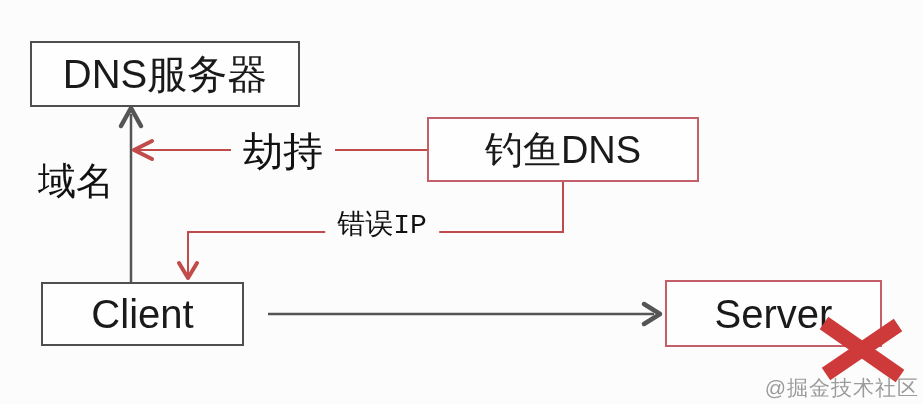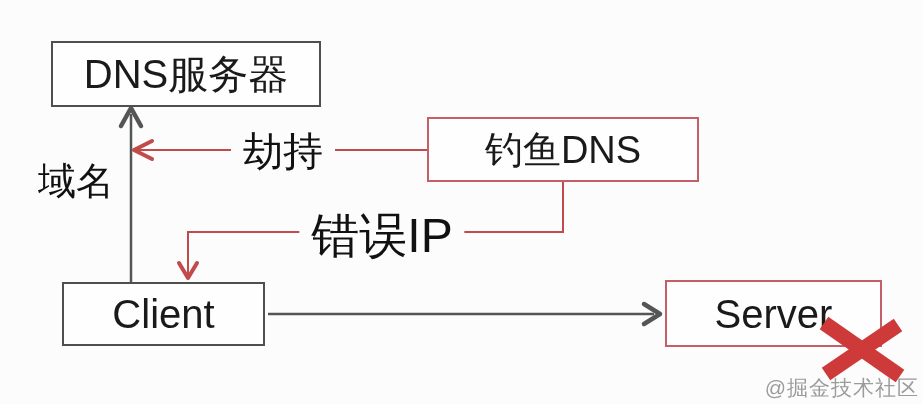--- a/index.html
+++ b/index.html
@@ -25,35 +25,35 @@
   .l-dark  { stroke:var(--dark-line); stroke-width:2.5; fill:none; }
   .l-red   { stroke:var(--red-line);  stroke-width:2;   fill:none; }
   .ah-dark { stroke:var(--dark-line); stroke-width:4.5; fill:none; stroke-linecap:round; stroke-linejoin:round; }
   .ah-red  { stroke:var(--red-line);  stroke-width:4;   fill:none; stroke-linecap:round; stroke-linejoin:round; }
   .node {
     position:absolute; z-index:1;
     display:flex; align-items:center; justify-content:center;
     background:#fefefe; color:var(--text);
     font-size:40px; line-height:1; white-space:nowrap;
   }
-  .dark-border { border:2px solid var(--dark-border);margin-left:21px; }
+  .dark-border { border:2px solid var(--dark-border); }
   .red-border  { border:2px solid var(--red-border); }
   .node-dns    { left:30px;  top:41px;  width:270px; height:66px; }
   .node-phish  { left:427px; top:117px; width:272px; height:65px; font-size:38px; }
   .node-client { left:41px;  top:282px; width:203px; height:64px; }
   .node-server { left:665px; top:280px; width:217px; height:67px; }
   .edge-label {
     position:absolute; z-index:2;
     color:#111; line-height:1; white-space:nowrap;
     font-size:38px;
   }
   .masked { background:var(--background); padding:0 12px; transform:translateX(-50%); }
   .lbl-domain  { left:38px;  top:162px; }
   .lbl-hijack  { left:283px; top:131px; font-size:40px; }
-  .lbl-wrongip { left:382px; top:212px; font-size:48px; }
+  .lbl-wrongip { left:382px; top:212px; font-size:28px;font-family:Liberation Mono, monospace; }
   .cross-svg { position:absolute; left:810px; top:310px; z-index:3; }
   .cross-line { stroke:var(--cross-red); stroke-width:15; stroke-linecap:butt; }
   .watermark {
     position:absolute; z-index:4;
     right:3px; top:374px;
     font-size:21px; letter-spacing:1px;
     color:var(--watermark-gray);
   }
 </style>
 </head>

